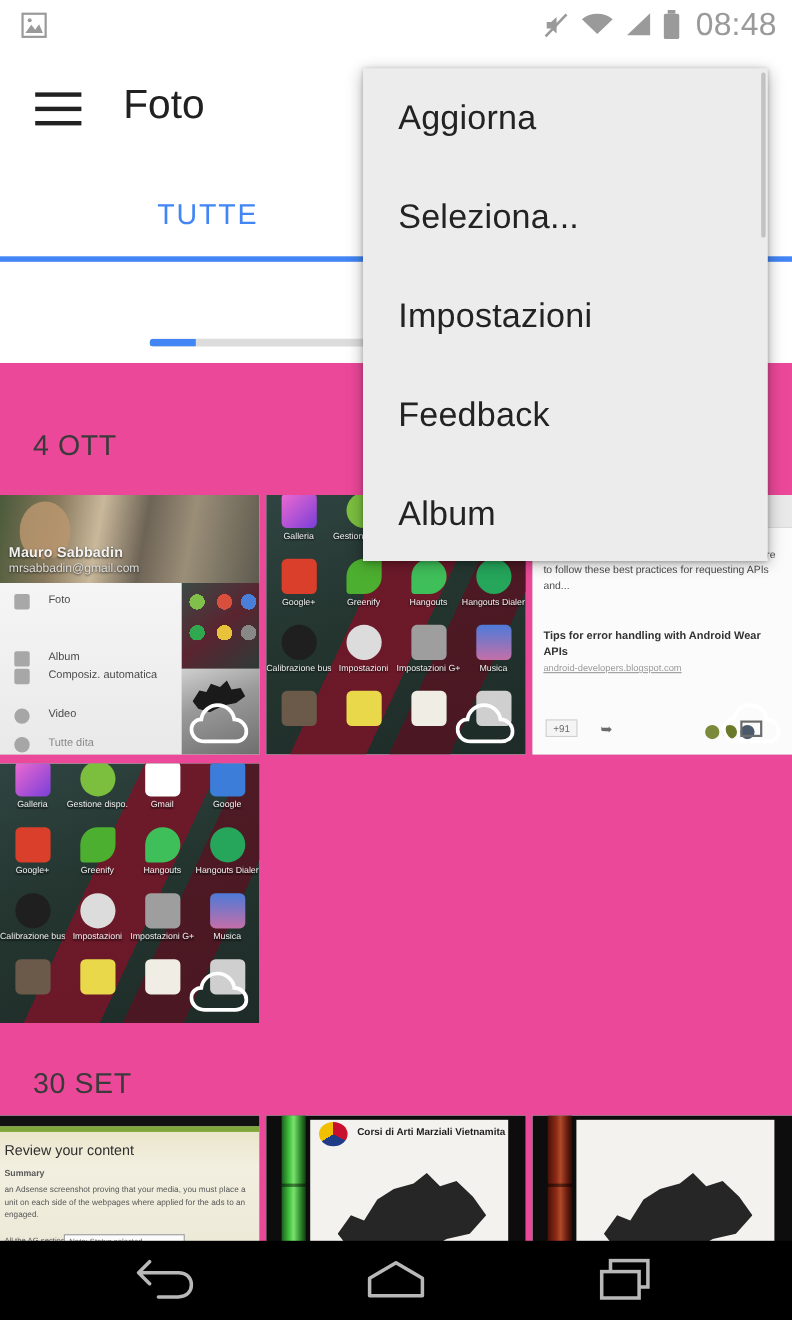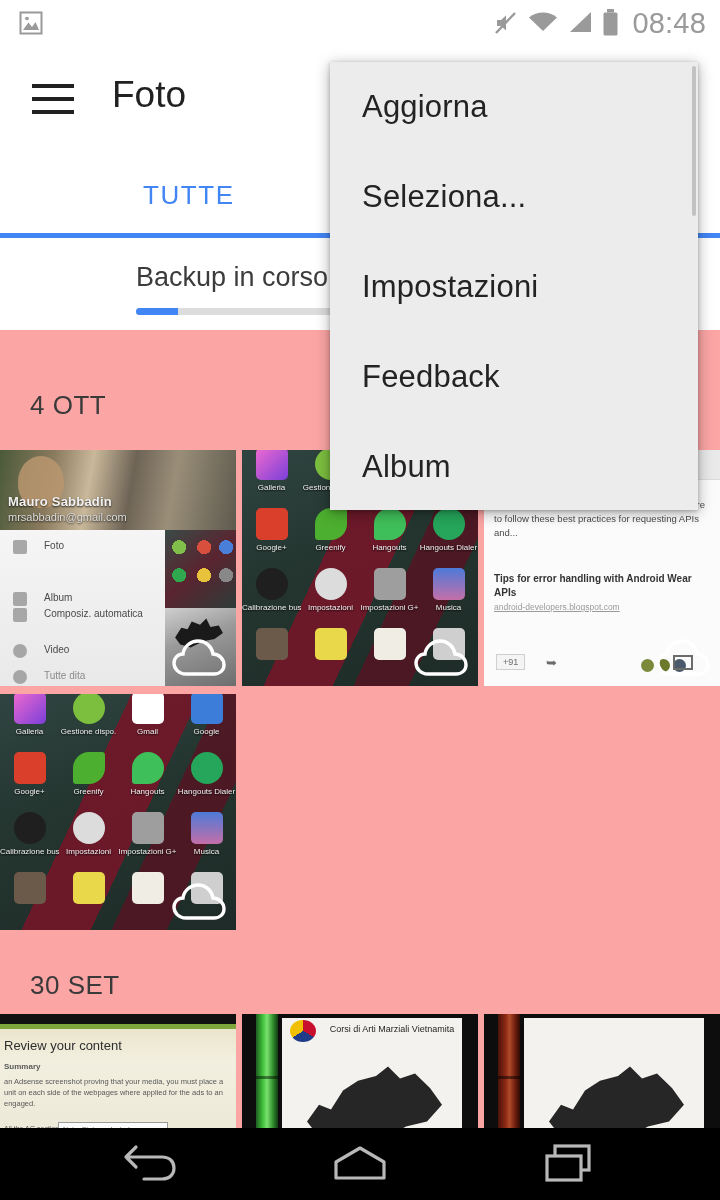--- a/index.html
+++ b/index.html
@@ -87,21 +87,21 @@
   }
   #backup-progress-fill {
     height: 100%; width: 8%;
     background: #4285f4;
   }
 
   
   #grid-area {
     position: absolute; left: 0; top: 330px;
     width: 720px; height: 805px;
-    background: #fca5a5;
+    background: #ec4899;
     overflow: hidden;
   }
   .date-header {
     position: absolute; left: 30px;
     font-size: 26px; color: #3a3a3a; letter-spacing: 0.5px;
   }
   .thumb {
     position: absolute;
     width: 236px; height: 236px;
     overflow: hidden;
@@ -291,21 +291,21 @@
     background: rgba(0,0,0,.5);
   }
   .tE-bamboo-r:before { top: 62px; }
   .tE-bamboo-r:after  { top: 140px; }
   .tE-poster {
     position: absolute; left: 40px; top: 4px; width: 180px; height: 228px;
     background: #f4f2ee; overflow: hidden;
   }
   .tE-title {
     position: absolute; left: 4px; top: 6px; width: 212px;
-    text-align: center; font-size: 9px; color: #1e1e1e; font-weight: normal;
+    text-align: center; font-size: 9px; color: #1e1e1e; font-weight: bold;
     white-space: nowrap;
   }
   .tE-logo {
     position: absolute; left: 8px; top: 2px; width: 26px; height: 22px;
     border-radius: 50%;
     background: conic-gradient(#c8102e 0 33%, #1f3c88 33% 66%, #f0c000 66% 100%);
   }
   .tE-fig {
     position: absolute; left: 16px; top: 34px; width: 150px; height: 120px;
     background: #151515;
@@ -396,21 +396,20 @@
     </div>
     <div id="app-title">Foto</div>
   </div>
 
   <div id="tab-bar">
     <div class="tab" id="tab-tutte">TUTTE</div>
   </div>
   <div id="tab-indicator"></div>
 
   <div id="backup-row">
-    <div id="backup-label">Backup in corso</div>
     <div id="backup-progress-track">
       <div id="backup-progress-fill"></div>
     </div>
   </div>
 
   <div id="grid-area">
 
     <div class="date-header" style="top:60px">4 OTT</div>
 
     <div class="thumb" style="left:0px; top:120px">

